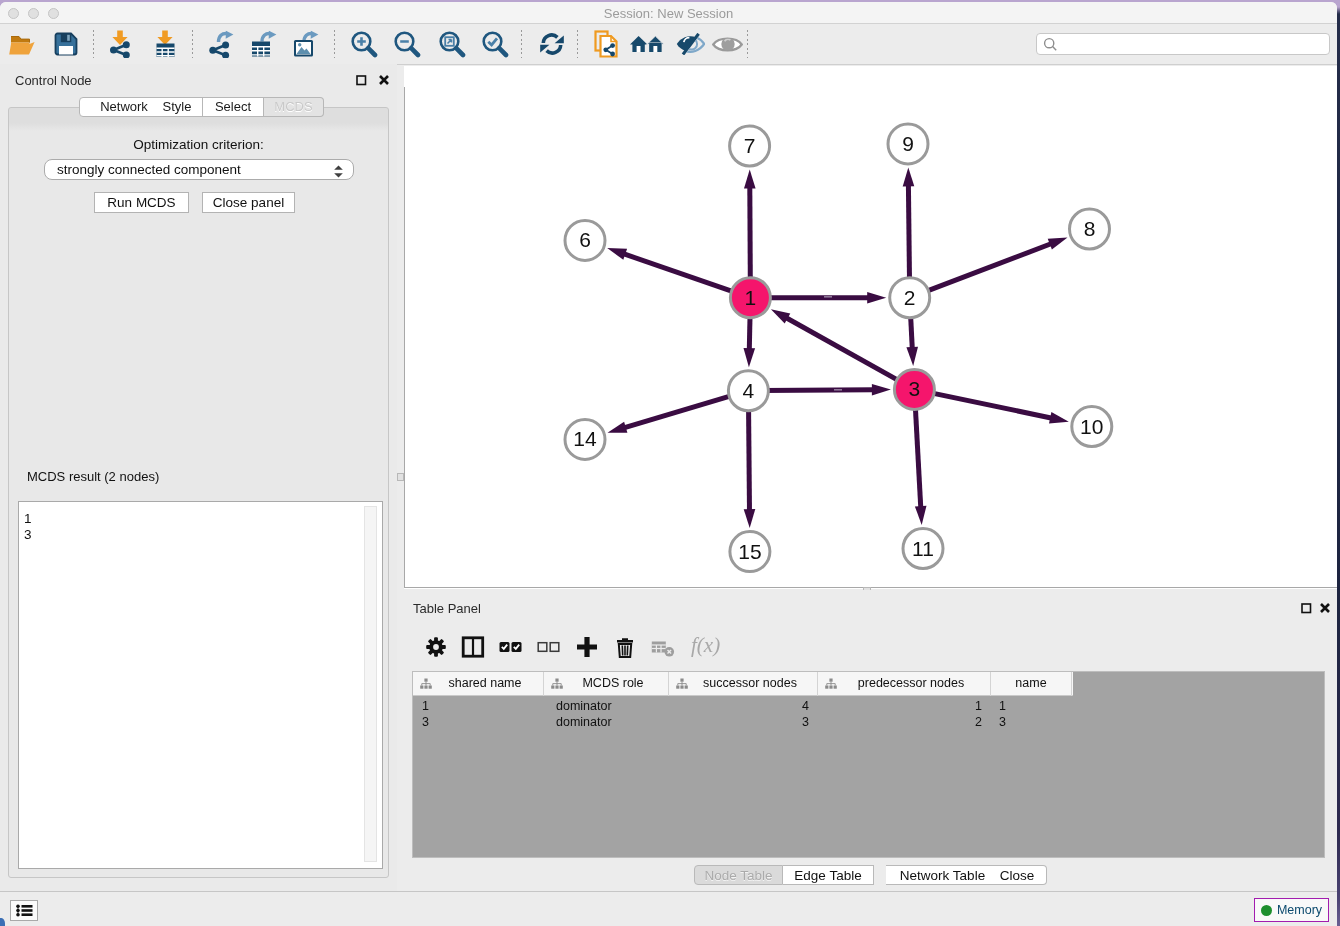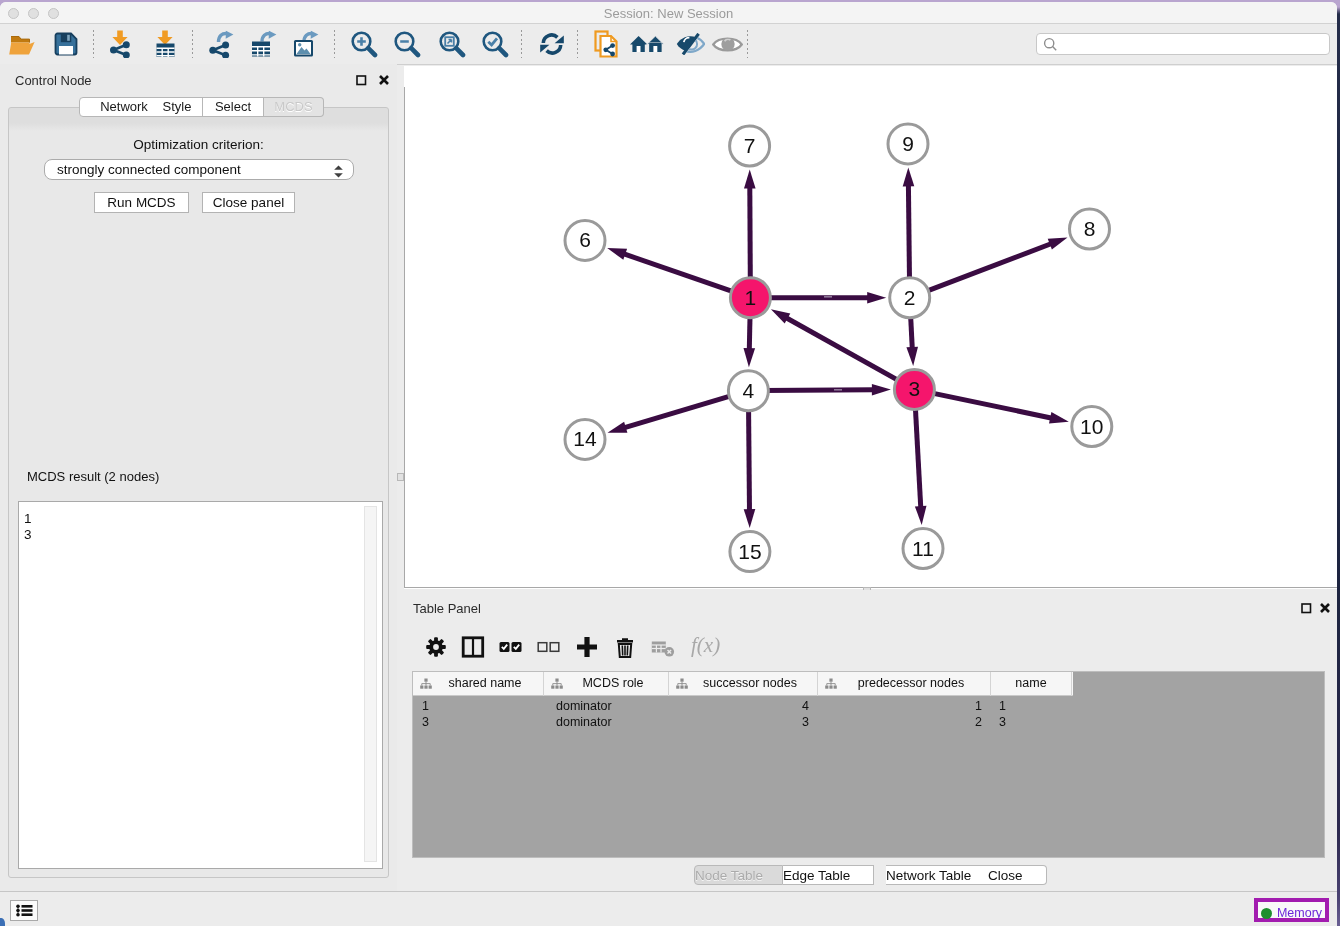--- a/index.html
+++ b/index.html
@@ -23,23 +23,23 @@
 #netframe{position:absolute;left:404px;top:64px;width:933px;height:523px;background:#fff}
 #nettitle{position:absolute;left:0;top:0;width:933px;height:21px;background:linear-gradient(180deg,#f8f8f8,#d8d8d8);border-bottom:1px solid #9d9d9d;border-radius:4px 4px 0 0}
 .mtl{position:absolute;top:4px;width:12px;height:12px;border-radius:50%}
 #netcanvas{position:absolute;left:0;top:21px;width:933px;height:501px;background:#fff;border-left:1px solid #a8a8a8;border-bottom:1px solid #a8a8a8}
 #tp{position:absolute;left:404px;top:588px;width:933px;height:301px;background:#ececec}
 #tptitle{position:absolute;left:9px;top:11px;font-size:13px;color:#2b2b2b}
 #tablebox{position:absolute;left:8px;top:81px;width:913px;height:187px;background:#a3a3a3;border:1px solid #bdbdbd}
 #thead{position:absolute;left:0;top:0;width:660px;height:24px;background:#f6f6f6;border-bottom:1px solid #c9c9c9}
 .th{position:absolute;top:0;height:24px;border-right:1px solid #d4d4d4;font-size:12.5px;color:#111;text-align:center;line-height:23px}
 .td{position:absolute;font-size:12.5px;color:#111;height:18px;line-height:18px}
-.btab{position:absolute;top:275px;height:20px;background:#fff;border:1px solid #b9b9b9;font-size:13.5px;color:#111;text-align:left;line-height:19px}
+.btab{position:absolute;top:275px;height:20px;background:#fff;border:1px solid #b9b9b9;font-size:13.5px;color:#111;text-align:center;line-height:19px}
 #status{position:absolute;left:0;top:889px;width:1337px;height:35px;background:#ececec;border-top:1px solid #c6c6c6}
-#membtn{position:absolute;left:1254px;top:6px;width:75px;height:24px;background:#f9f9f9;border:4px solid #a21caf;font-size:12.5px;color:#6d28d9;text-align:center;line-height:22px}
+#membtn{position:absolute;left:1254px;top:6px;width:75px;height:24px;background:#f9f9f9;border:1px solid #a21caf;font-size:12.5px;color:#0c4a6e;text-align:center;line-height:22px}
 #listbtn{position:absolute;left:10px;top:8px;width:28px;height:21px;background:#fbfbfb;border:1px solid #a9a9a9}
 svg{display:block}
 svg text{font-family:"Liberation Sans",sans-serif}
 .ti{position:absolute;top:6px}
 </style></head>
 <body>
 <div id="rightstrip"></div>
 <div id="win">
   <div id="titlebar">
     <div class="tl" style="left:8px"></div>

